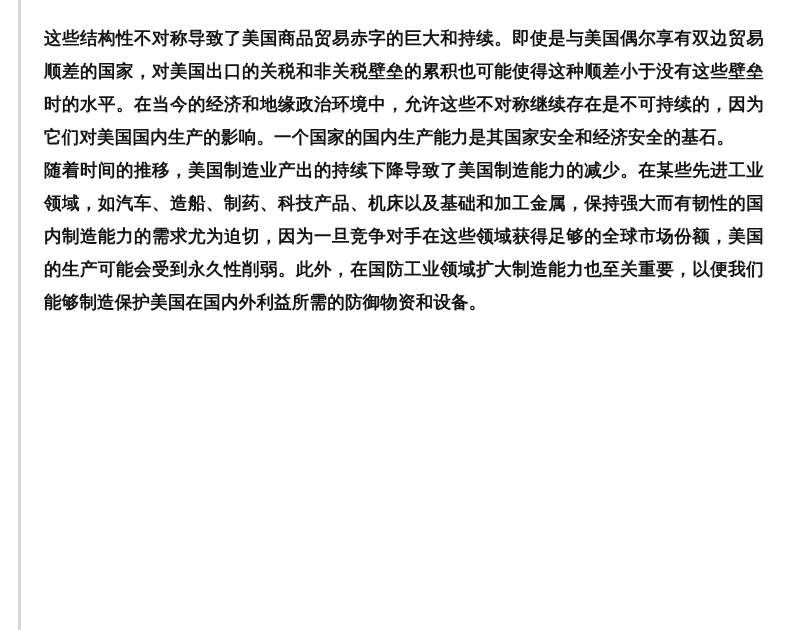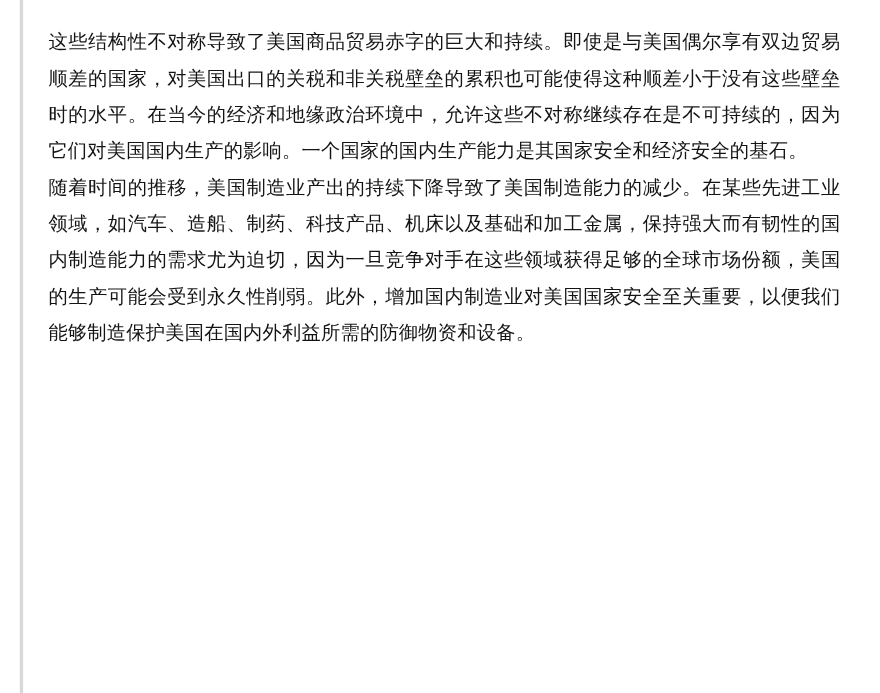--- a/index.html
+++ b/index.html
@@ -21,20 +21,21 @@
     top: 0;
     width: 3px;
     height: 630px;
     background: #d8d8d8;
   }
   .page {
     position: absolute;
     left: 44px;
     top: 0;
     width: 720px;
+    font-weight: bold;
   }
   .para {
     font-size: 17.5px;
     line-height: 33px;
     letter-spacing: 0.2px;
     color: #141414;
     text-align: justify;
     margin: 0;
   }
   .para + .para {
@@ -53,15 +54,15 @@
 </head>
 <body>
 
 <div class="left-rule"></div>
 
 <div class="page">
 
   <p class="para block-1">这些结构性不对称导致了美国商品贸易赤字的巨大和持续。即使是与美国偶尔享有双边贸易顺差的国家，对美国出口的关税和非关税壁垒的累积也可能使得这种顺差小于没有这些壁垒时的水平。在当今的经济和地缘政治环境中，允许这些不对称继续存在是不可持续的，因为它们对美国国内生产的影响。一个国家的国内生产能力是其国家安全和经济安全的基石。</p>
 
 
-  <p class="para block-3">随着时间的推移，美国制造业产出的持续下降导致了美国制造能力的减少。在某些先进工业领域，如汽车、造船、制药、科技产品、机床以及基础和加工金属，保持强大而有韧性的国内制造能力的需求尤为迫切，因为一旦竞争对手在这些领域获得足够的全球市场份额，美国的生产可能会受到永久性削弱。此外，增加国内制造业对美国国家安全至关重要，以便我们能够制造保护美国在国内外利益所需的防御物资和设备。</p>
+  <p class="para block-3">随着时间的推移，美国制造业产出的持续下降导致了美国制造能力的减少。在某些先进工业领域，如汽车、造船、制药、科技产品、机床以及基础和加工金属，保持强大而有韧性的国内制造能力的需求尤为迫切，因为一旦竞争对手在这些领域获得足够的全球市场份额，美国的生产可能会受到永久性削弱。此外，在国防工业领域扩大制造能力也至关重要，以便我们能够制造保护美国在国内外利益所需的防御物资和设备。</p>
 
 </div>
 
 </body></html>

